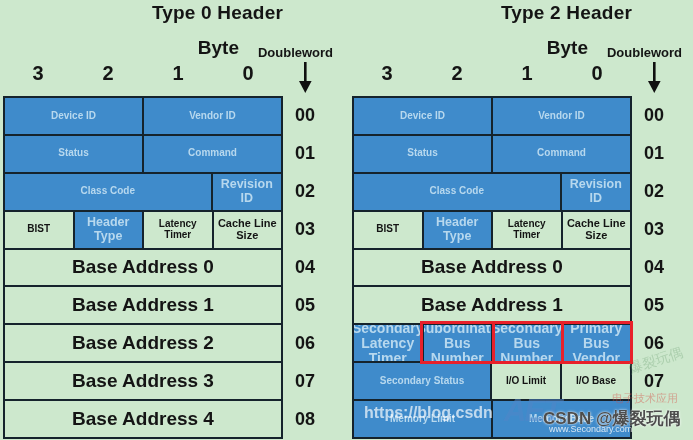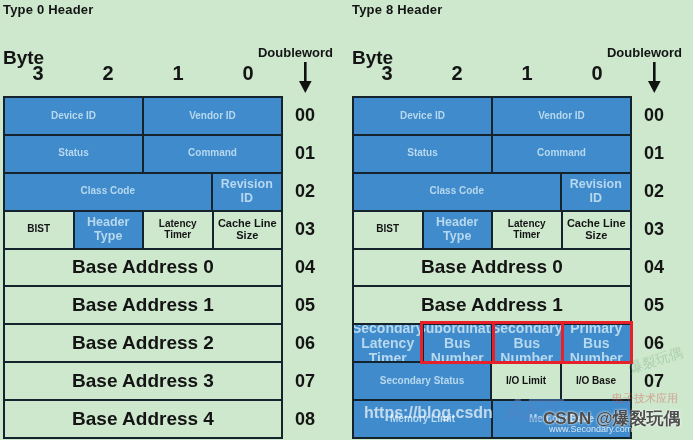--- a/index.html
+++ b/index.html
@@ -5,24 +5,24 @@
   :root{
     --bg:#cde8cd; --blue:#3f8bcb; --light:#b7d8ee; --line:#15232c;
     --red:#e8202a; --dark:#141414;
   }
   html,body{margin:0;padding:0;}
   .canvas{
     position:relative; width:693px; height:440px; background:var(--bg);
     font-family:"Liberation Sans", sans-serif; overflow:hidden; color:var(--dark);
   }
   
-  .title{position:absolute; top:2px; width:280px; text-align:left;
-    font-size:13px; font-weight:700; letter-spacing:0.2px;}
-  .byte-label{position:absolute; top:37px; width:236px; text-align:left;
-    font-size:19px; font-weight:700;margin-top:10px;}
+  .title{position:absolute; top:2px; width:280px; text-align:right;
+    font-size:19px; font-weight:700; letter-spacing:0.2px;}
+  .byte-label{position:absolute; top:37px; width:236px; text-align:right;
+    font-size:19px; font-weight:700;}
   .byte-nums{position:absolute; top:62px; width:280px; display:flex;}
   .bn{width:70px; text-align:center; font-size:20px; font-weight:700;}
   .dw-label{position:absolute; top:45px; width:95px; text-align:center;
     font-size:13px; font-weight:700;}
   .dw-arrow{position:absolute; top:62px;}
   
   .tbl{position:absolute; top:96px; width:280px; height:343px;
     border:2px solid var(--line); box-sizing:border-box;
     display:flex; flex-direction:column;}
   .trow{flex:1; display:flex; border-bottom:2px solid var(--line); min-height:0;}
@@ -151,21 +151,21 @@
       <div class="dwn">01</div>
       <div class="dwn">02</div>
       <div class="dwn">03</div>
       <div class="dwn">04</div>
       <div class="dwn">05</div>
       <div class="dwn">06</div>
       <div class="dwn">07</div>
       <div class="dwn">08</div>
     </div>
 
-  <div class="title" style="left:352px">Type 8 Header</div>
+  <div class="title" style="left:352px">Type 2 Header</div>
   <div class="byte-label" style="left:352px">Byte</div>
   <div class="byte-nums" style="left:352px">
       <div class="bn">3</div>
       <div class="bn">2</div>
       <div class="bn">1</div>
       <div class="bn">0</div>
     </div>
   <div class="dw-label" style="left:597px">Doubleword</div>
   <svg class="dw-arrow" style="left:647px" width="14" height="32" viewBox="0 0 14 32">
     <rect x="6" y="0" width="2.6" height="21" fill="#111"></rect>
@@ -232,21 +232,21 @@
         <div class="cell blue xxs red" style="flex: 1 1 0%;">
           <span>Subordinate
 Bus Number</span>
         </div>
         <div class="cell blue xxs red" style="flex: 1 1 0%;">
           <span>Secondary
 Bus Number</span>
         </div>
         <div class="cell blue xxs red" style="flex: 1 1 0%;">
           <span>Primary
-Bus Number</span>
+Bus Vendor</span>
         </div>
       </div>
       <div class="trow">
         <div class="cell blue md" style="flex: 2 1 0%;">
           <span>Secondary Status</span>
         </div>
         <div class="cell green md" style="flex: 1 1 0%;">
           <span>I/O Limit</span>
         </div>
         <div class="cell green md" style="flex: 1 1 0%;">

